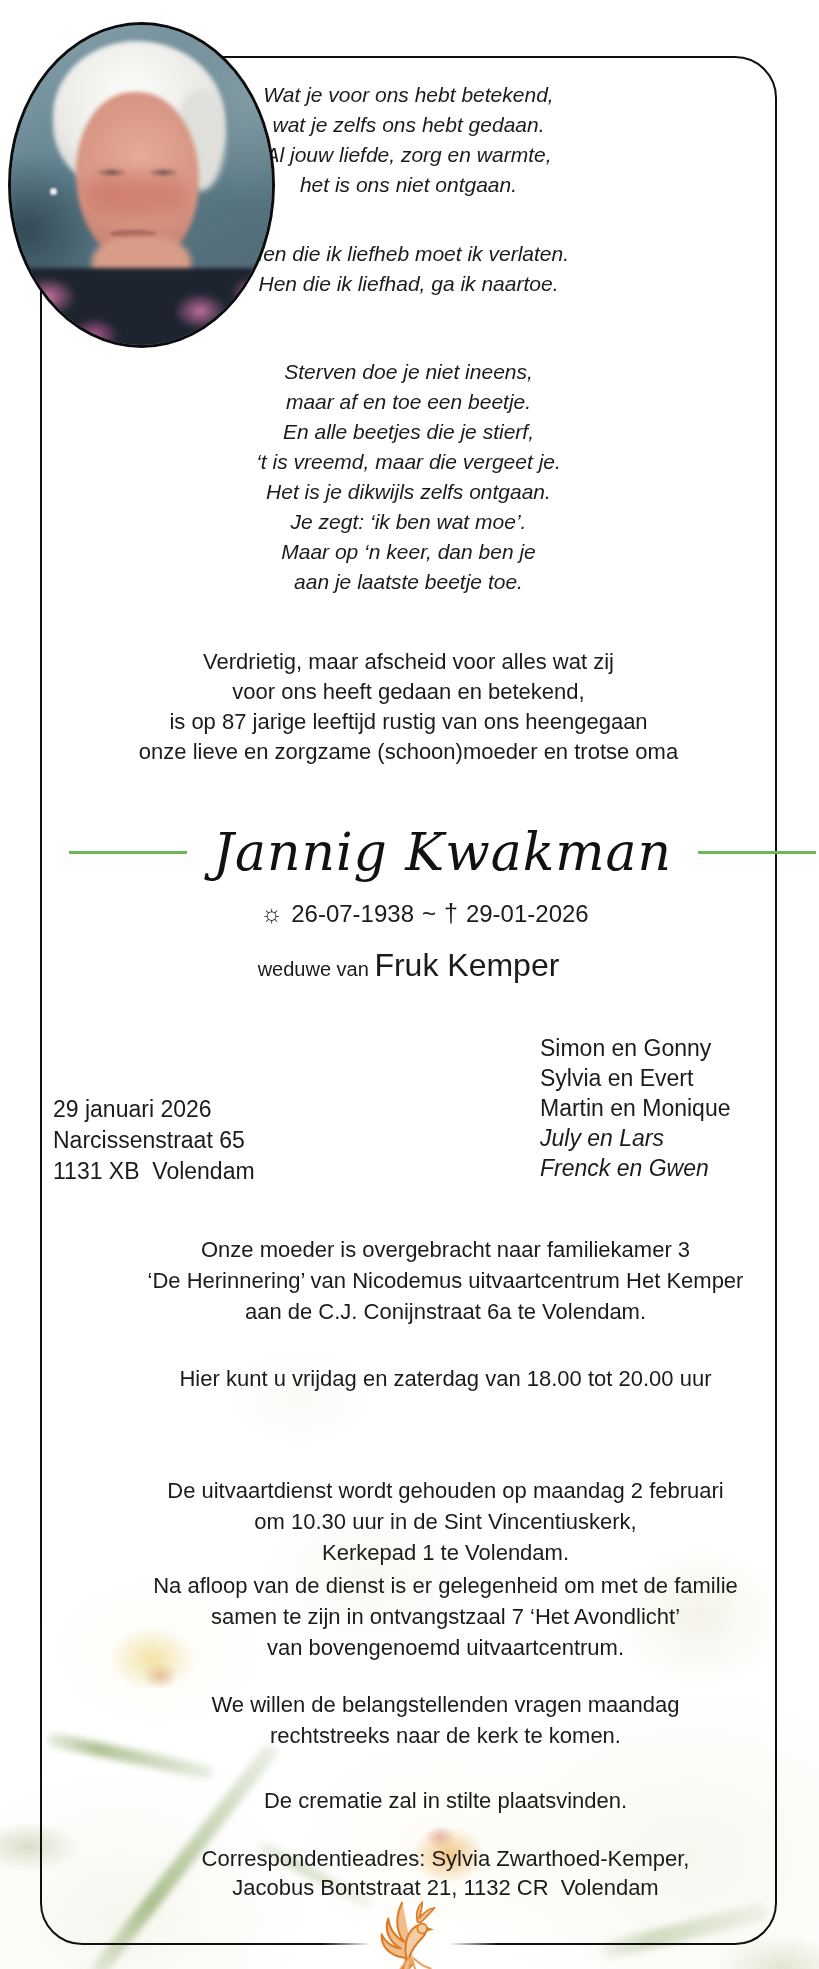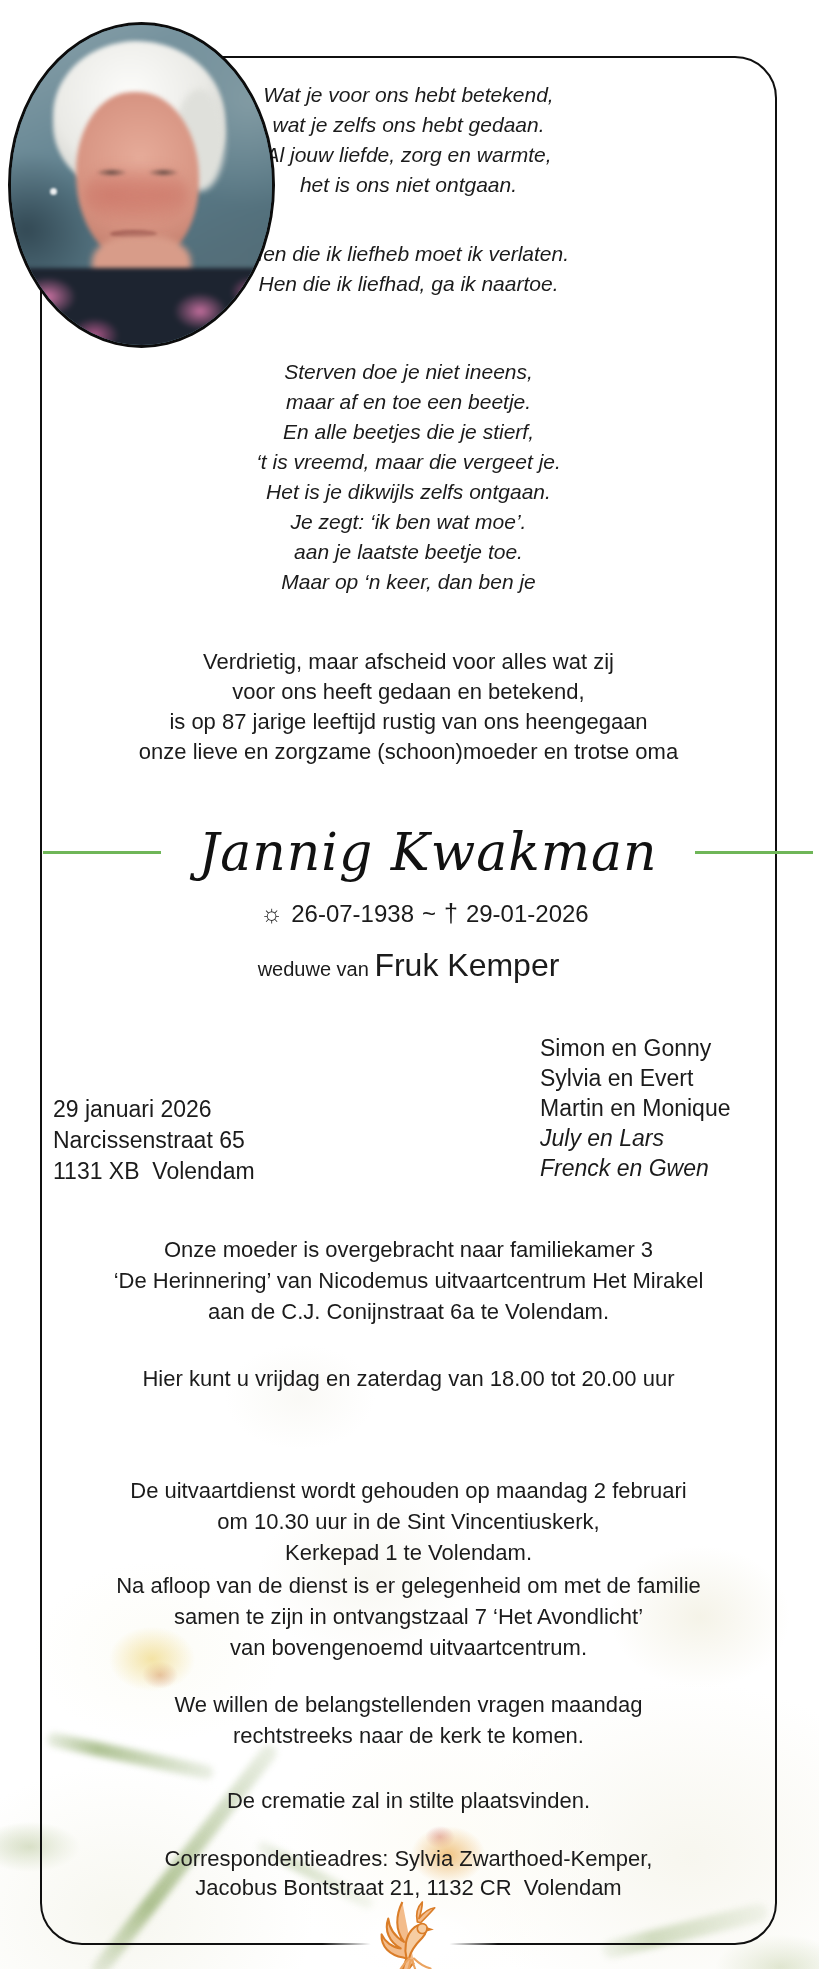--- a/index.html
+++ b/index.html
@@ -66,24 +66,24 @@
           radial-gradient(ellipse 12% 26% at 34% 70%, rgba(210,100,160,0.8), rgba(210,100,160,0) 70%),
           radial-gradient(ellipse 13% 28% at 70% 45%, rgba(223,122,175,0.85), rgba(223,122,175,0) 70%),
           radial-gradient(ellipse 11% 24% at 88% 25%, rgba(210,100,160,0.8), rgba(210,100,160,0) 70%),
           #1d2430;}
   .earring{position:absolute;left:15%;top:51%;width:7px;height:7px;border-radius:50%;
         background:#eceef0;filter:blur(1px);}
 
   
   .center{left:40px;width:737px;text-align:center;z-index:3;}
   .poem{font-style:italic;font-size:21px;line-height:30px;font-weight:500;}
-  .body-par{font-size:22px;line-height:31px;}
+  .body-par{font-size:22px;line-height:31px;padding-left:37px;}
   .announce{font-size:22px;line-height:30px;}
   .name-row{left:40px;top:793px;width:776px;height:84px;display:flex;align-items:center;
-            justify-content:center;gap:38px;z-index:3;}
+            justify-content:flex-end;gap:26px;z-index:3;}
   .green-line{width:118px;height:3px;}
   .deceased-name{font-family:"DejaVu Serif",serif;font-style:italic;font-size:52px;
                  letter-spacing:1px;color:#111;white-space:nowrap;}
   .dates-row{top:882px;font-size:24px;z-index:3;padding-left:16px;}
   .dates-row .sym{font-size:25px;}
   .dates-row span{margin:0 4px;}
   .relation-row{top:930px;font-size:20px;z-index:3;}
   .relation-row .spouse{font-size:32px;}
   .family-block{left:540px;top:1016px;width:230px;font-size:23px;line-height:30px;
                 text-align:left;z-index:3;}
@@ -134,22 +134,22 @@
     <div>Hen die ik liefhad, ga ik naartoe.</div>
   </div>
 
   <div class="abs center poem" style="top:340px">
     <div>Sterven doe je niet ineens,</div>
     <div>maar af en toe een beetje.</div>
     <div>En alle beetjes die je stierf,</div>
     <div>‘t is vreemd, maar die vergeet je.</div>
     <div>Het is je dikwijls zelfs ontgaan.</div>
     <div>Je zegt: ‘ik ben wat moe’.</div>
+    <div>Maar op ‘n keer, dan ben je</div>
     <div>aan je laatste beetje toe.</div>
-    <div>Maar op ‘n keer, dan ben je</div>
   </div>
 
   <div class="abs center announce" style="top:630px">
     <div>Verdrietig, maar afscheid voor alles wat zij</div>
     <div>voor ons heeft gedaan en betekend,</div>
     <div>is op 87 jarige leeftijd rustig van ons heengegaan</div>
     <div>onze lieve en zorgzame (schoon)moeder en trotse oma</div>
   </div>
 
   <div class="abs name-row">
@@ -176,21 +176,21 @@
   </div>
 
   <div class="abs address-block">
     <div>29 januari 2026</div>
     <div>Narcissenstraat 65</div>
     <div>1131 XB&nbsp; Volendam</div>
   </div>
 
   <div class="abs center body-par" style="top:1217px">
     <div>Onze moeder is overgebracht naar familiekamer 3</div>
-    <div>‘De Herinnering’ van Nicodemus uitvaartcentrum Het Mirakel</div>
+    <div>‘De Herinnering’ van Nicodemus uitvaartcentrum Het Kemper</div>
     <div>aan de C.J. Conijnstraat 6a te Volendam.</div>
   </div>
 
   <div class="abs center body-par" style="top:1346px">
     <div>Hier kunt u vrijdag en zaterdag van 18.00 tot 20.00 uur</div>
   </div>
 
   <div class="abs center body-par" style="top:1458px">
     <div>De uitvaartdienst wordt gehouden op maandag 2 februari</div>
     <div>om 10.30 uur in de Sint Vincentiuskerk,</div>

